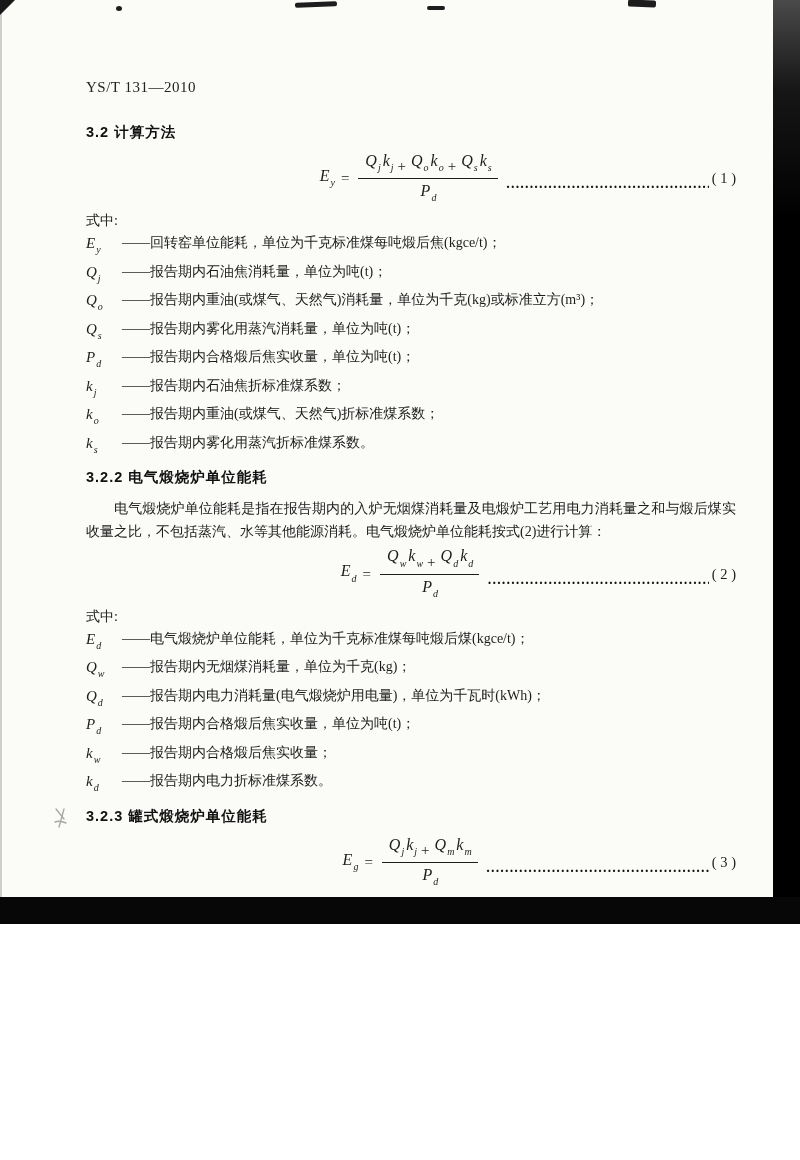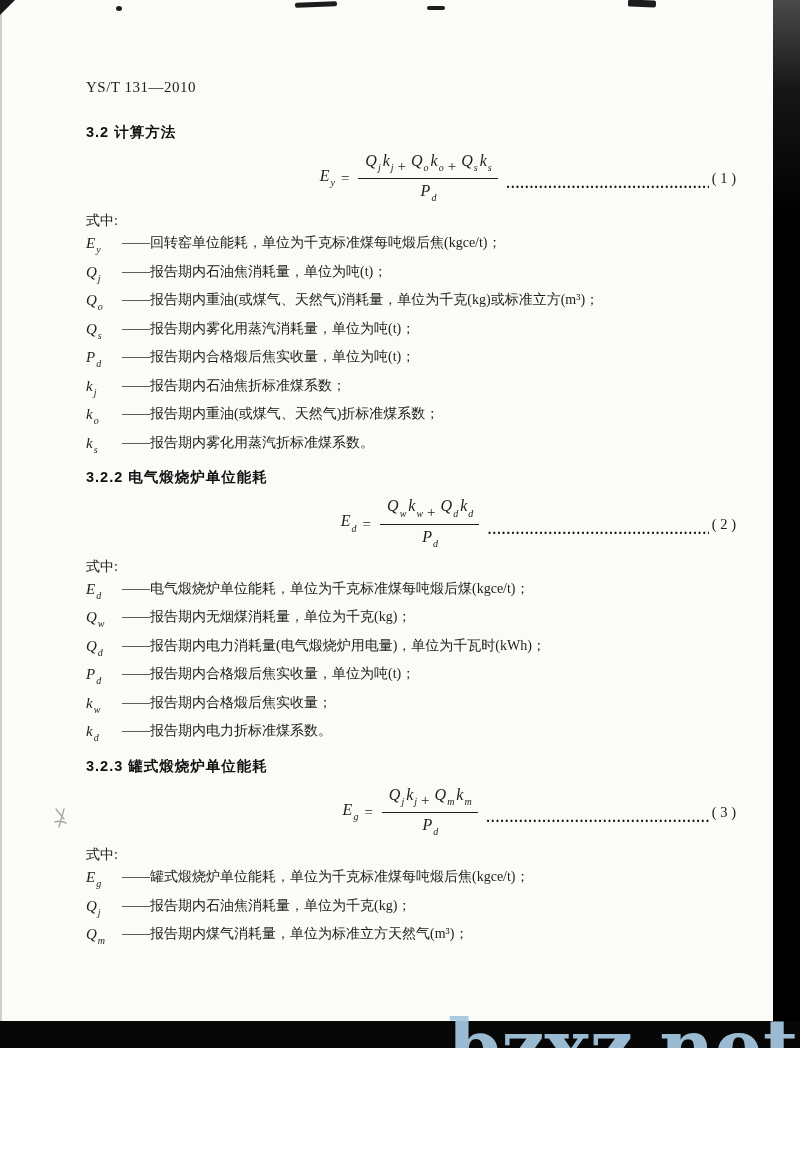--- a/index.html
+++ b/index.html
@@ -1,20 +1,20 @@
 <!DOCTYPE html>
 <html><head>
 <meta charset="utf-8">
 <style>
   * { margin:0; padding:0; box-sizing:border-box; }
   html,body { background:#ffffff; }
   body { font-family:"Liberation Serif", serif; }
 
   .page {
-    position:relative; width:800px; height:1048px;
+    position:relative; width:800px; height:924px;
     background:#fbfbf8; overflow:hidden; color:#1c1c1c;
   }
 
   .content {
     position:absolute; left:86px; top:76px; width:650px;
     font-size:14px; line-height:23px;
   }
 
   .doc-header {
     font-size:15px; letter-spacing:.5px; margin-bottom:22px; color:#222;
@@ -168,20 +168,21 @@
           </div>
         <div class="def">
             <span class="sym"><span class="vb">k</span><sub class="vs">s</sub></span>
             <span class="dtext">——报告期内雾化用蒸汽折标准煤系数。</span>
           </div>
       </div>
     </div>
 
     <div class="sec">
       <h3 class="h-sub">3.2.2  电气煅烧炉单位能耗</h3>
+      <p class="para">电气煅烧炉单位能耗是指在报告期内的入炉无烟煤消耗量及电煅炉工艺用电力消耗量之和与煅后煤实收量之比，不包括蒸汽、水等其他能源消耗。电气煅烧炉单位能耗按式(2)进行计算：</p>
 
       <div class="formula-row">
         <span class="fsl"></span>
         <span class="equation">
           <span class="var"><span class="vb">E</span><sub class="vs">d</sub></span>
           <span class="op">=</span>
           <span class="frac">
             <span class="num">
               <span class="var"><span class="vb">Q</span><sub class="vs">w</sub></span>
                 <span class="var"><span class="vb">k</span><sub class="vs">w</sub></span>

